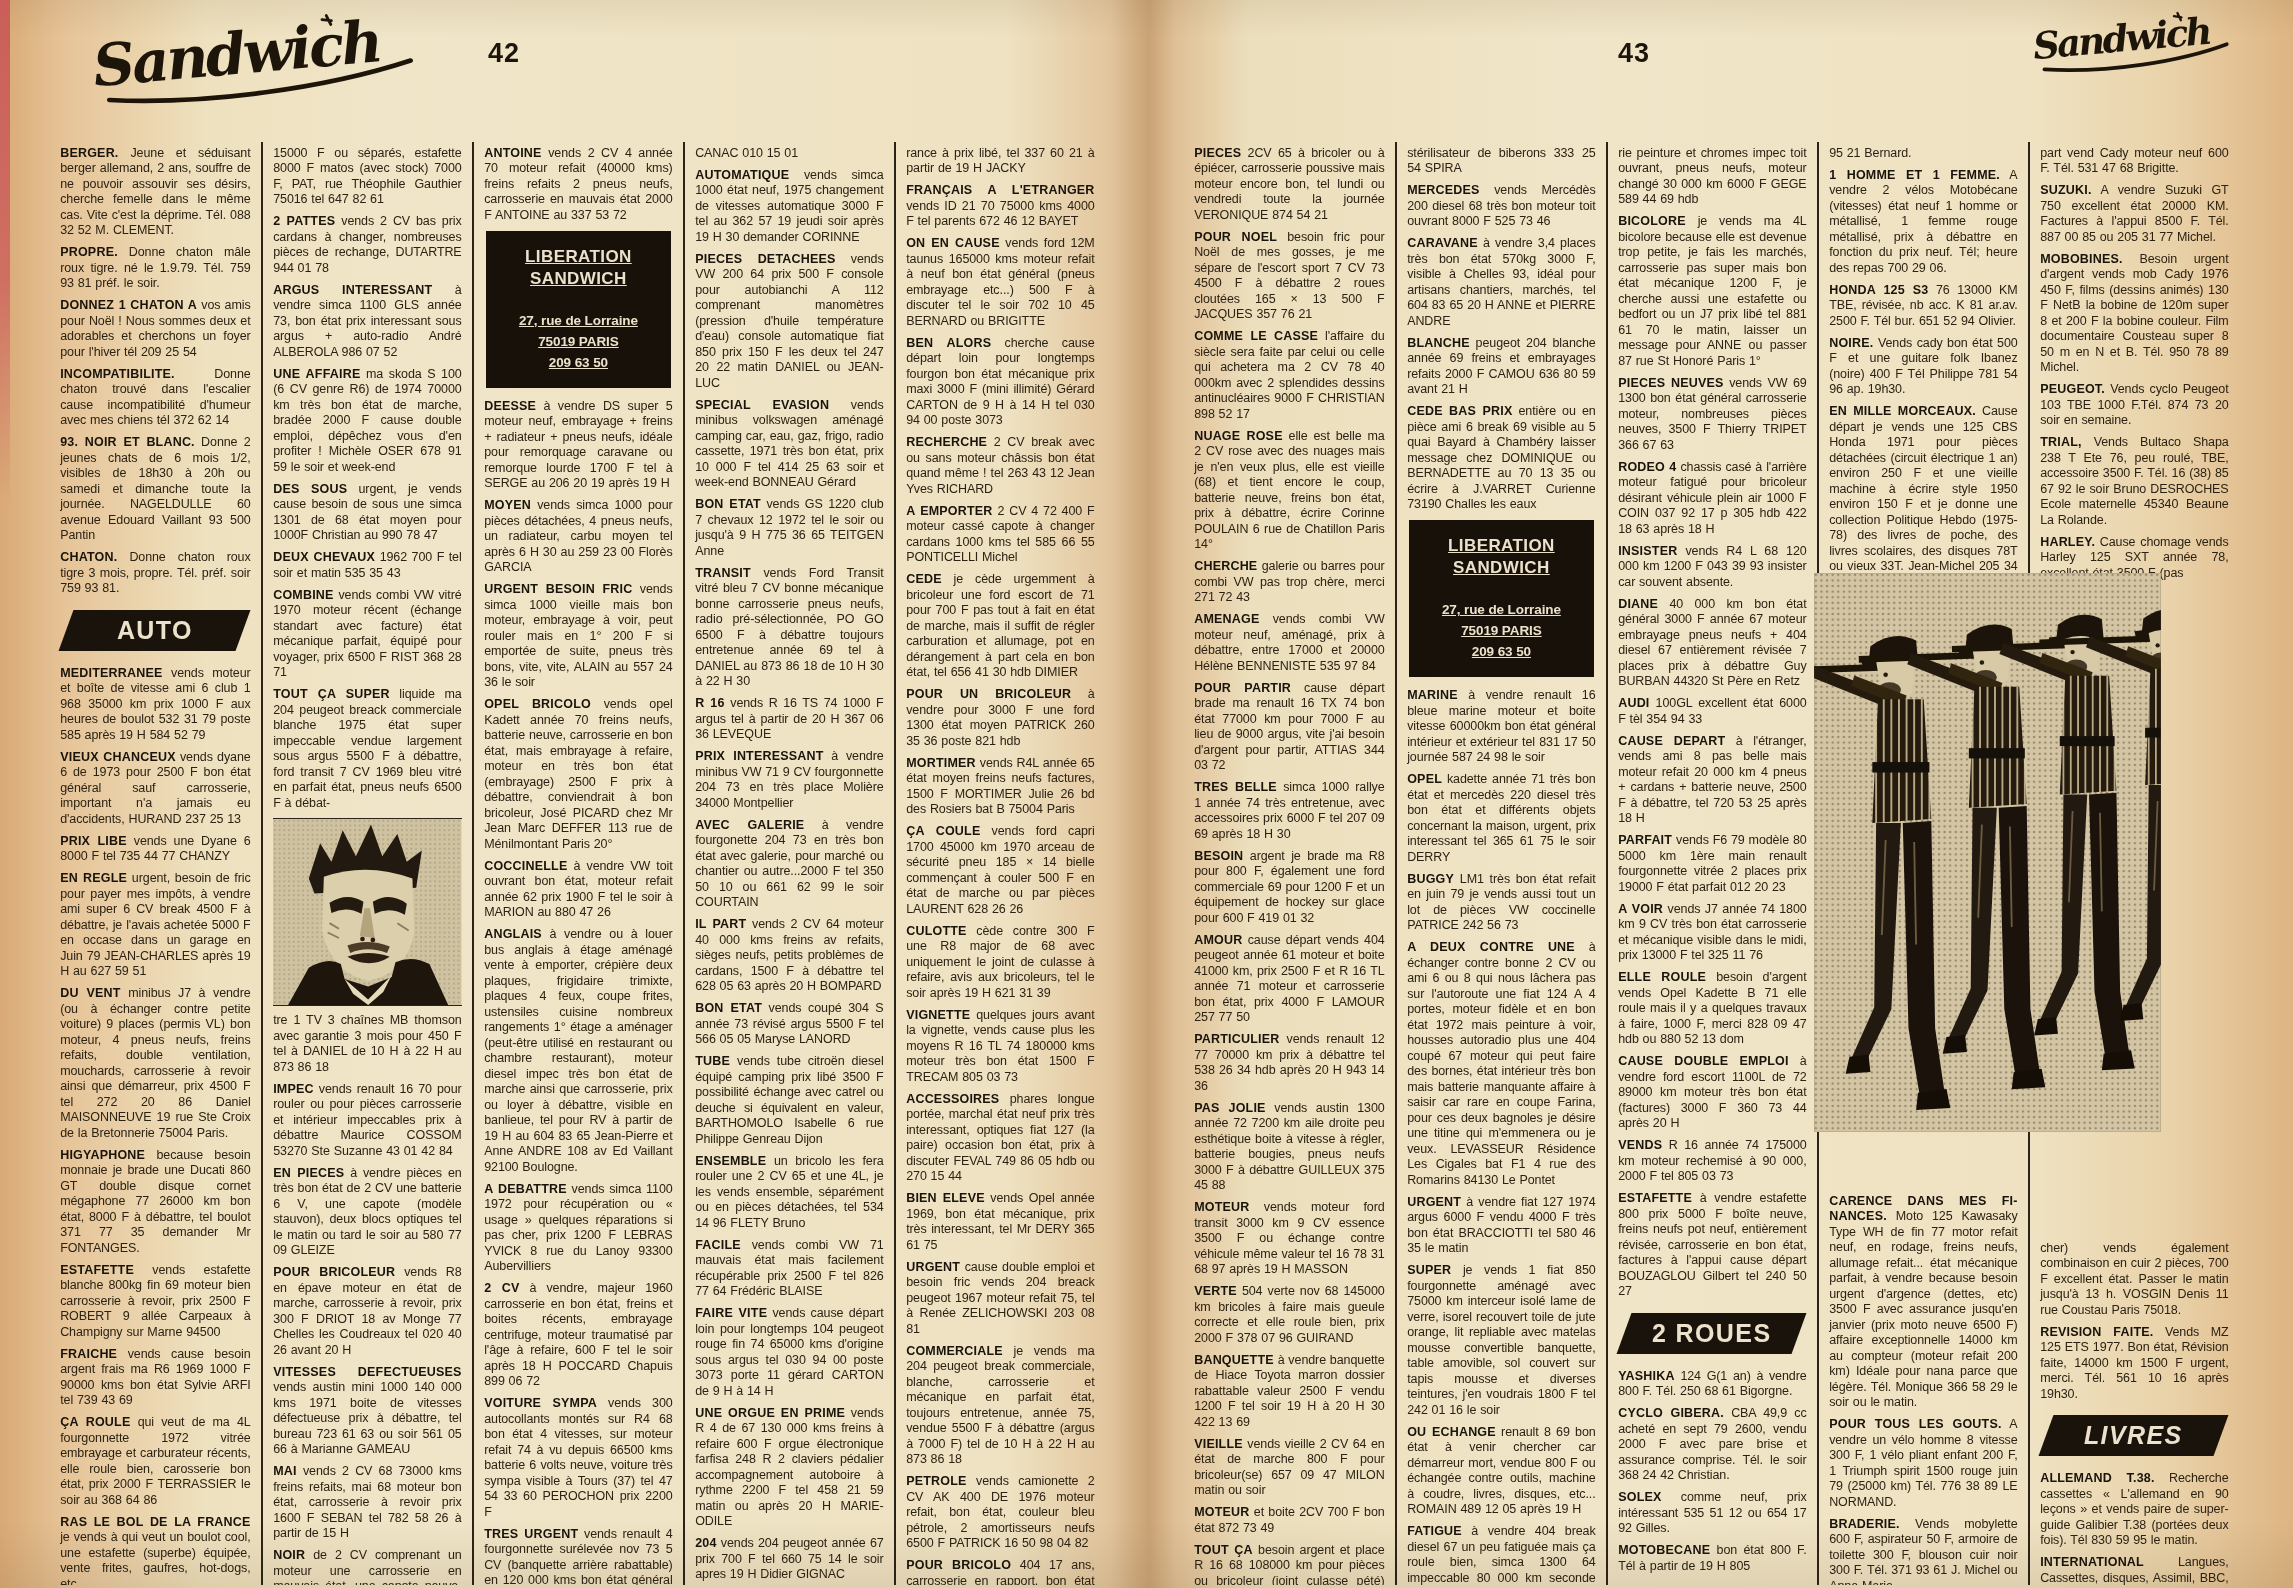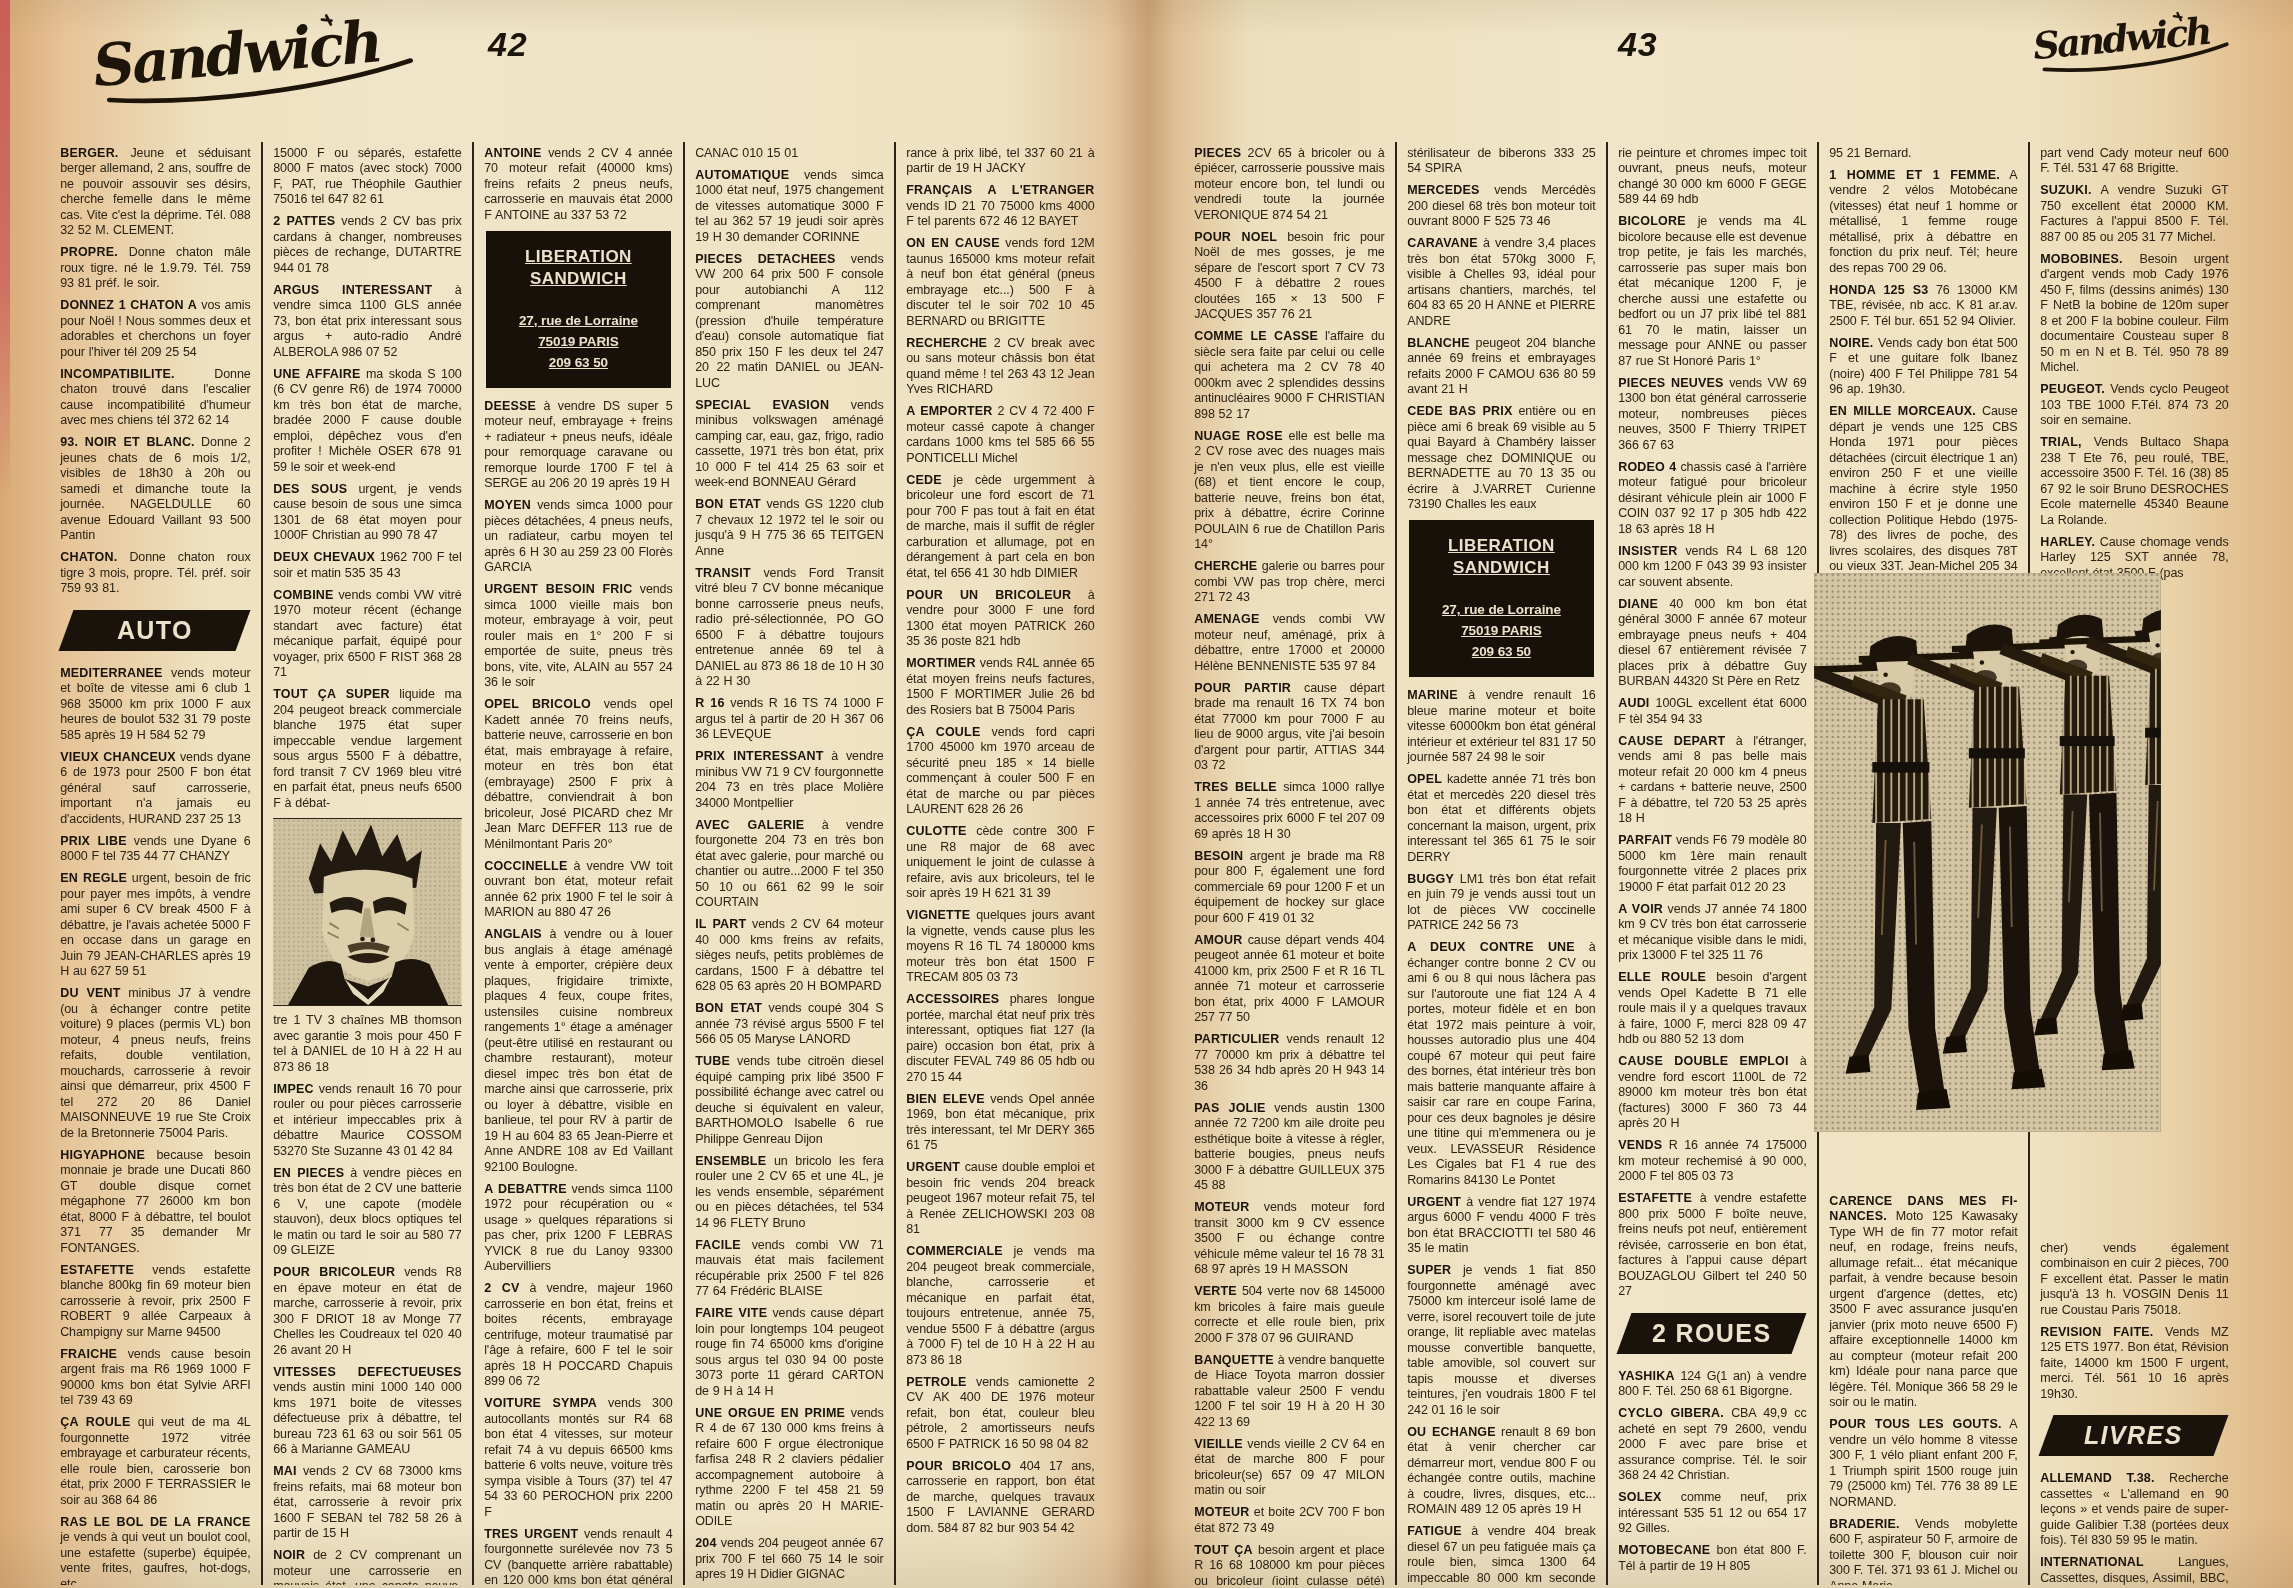--- a/index.html
+++ b/index.html
@@ -11,21 +11,21 @@
       linear-gradient(90deg,
         #d9a975 0px,#e6c498 65px,#eee1bf 205px,#f0e5c8 392px,#eee2c2 1007px,
         #e3c69e 1109px,#d2ae82 1135px,#c9a376 1149px,#e0c096 1176px,
         #ecdfbd 1249px,#f0e5c8 1585px,#efe2c2 2032px,#e9d2a9 2172px,#deb482 2293px);
   }
   .edge-strip{position:absolute;left:0;top:0;width:10.3px;height:503px;
     background:linear-gradient(180deg,#c95f58 0,#cf6f62 280px,rgba(207,111,98,0) 503px);}
   .page{position:absolute;top:0;height:1589px;}
   .page-left{left:48px;width:1063px;}
   .page-right{left:1182px;width:1063px;}
-  .pageno{position:absolute;top:25px;font-size:34px;font-weight:800;letter-spacing:0.9px;color:#1c150c;font-style:italic;}
+  .pageno{position:absolute;top:38px;font-size:27px;font-weight:800;letter-spacing:0.9px;color:#1c150c;}
   .page-left .pageno{left:440px;}
   .page-right .pageno{left:436px;}
   .logo{position:absolute;overflow:visible;}
   .logo text{font-family:"DejaVu Serif","Liberation Serif",serif;font-style:italic;font-weight:700;fill:#1d150a;letter-spacing:-3px;}
   .logo path{stroke:#1d150a;fill:none;stroke-linecap:round;}
   .page-left .logo{left:43px;top:17px;}
   .page-right .logo{right:13px;top:15px;}
   .cols{position:absolute;top:142px;left:1.9px;right:0;bottom:3.7px;display:flex;}
   .col{flex:0 0 211px;box-sizing:border-box;height:100%;overflow:hidden;
     padding:3.7px 10.3px 0 10.3px;text-align:justify;
@@ -161,20 +161,21 @@
           <div class="ad"><span class="ad-t">ENSEMBLE</span> un bricolo les fera rouler une 2 CV 65 et une 4L, je les vends ensemble, séparément ou en pièces détachées, tel 534 14 96 FLETY Bruno</div>
           <div class="ad"><span class="ad-t">FACILE</span> vends combi VW 71 mauvais état mais facilement récupérable prix 2500 F tel 826 77 64 Frédéric BLAISE</div>
           <div class="ad"><span class="ad-t">FAIRE VITE</span> vends cause départ loin pour longtemps 104 peugeot rouge fin 74 65000 kms d'origine sous argus tel 030 94 00 poste 3073 porte 11 gérard CARTON de 9 H à 14 H</div>
           <div class="ad"><span class="ad-t">UNE ORGUE EN PRIME</span> vends R 4 de 67 130 000 kms freins à refaire 600 F orgue électronique farfisa 248 R 2 claviers pédalier accompagnement autoboire à rythme 2200 F tel 458 21 59 matin ou après 20 H MARIE-ODILE</div>
           <div class="ad"><span class="ad-t">204</span> vends 204 peugeot année 67 prix 700 F tel 660 75 14 le soir apres 19 H Didier GIGNAC</div>
         </div>
       <div class="col">
           <div class="ad">rance à prix libé, tel 337 60 21 à partir de 19 H JACKY</div>
           <div class="ad"><span class="ad-t">FRANÇAIS A L'ETRANGER</span> vends ID 21 70 75000 kms 4000 F tel parents 672 46 12 BAYET</div>
           <div class="ad"><span class="ad-t">ON EN CAUSE</span> vends ford 12M taunus 165000 kms moteur refait à neuf bon état général (pneus embrayage etc...) 500 F à discuter tel le soir 702 10 45 BERNARD ou BRIGITTE</div>
+          <div class="ad"><span class="ad-t">BEN ALORS</span> cherche cause départ loin pour longtemps fourgon bon état mécanique prix maxi 3000 F (mini illimité) Gérard CARTON de 9 H à 14 H tel 030 94 00 poste 3073</div>
           <div class="ad"><span class="ad-t">RECHERCHE</span> 2 CV break avec ou sans moteur châssis bon état quand même ! tel 263 43 12 Jean Yves RICHARD</div>
           <div class="ad"><span class="ad-t">A EMPORTER</span> 2 CV 4 72 400 F moteur cassé capote à changer cardans 1000 kms tel 585 66 55 PONTICELLI Michel</div>
           <div class="ad"><span class="ad-t">CEDE</span> je cède urgemment à bricoleur une ford escort de 71 pour 700 F pas tout à fait en état de marche, mais il suffit de régler carburation et allumage, pot en dérangement à part cela en bon état, tel 656 41 30 hdb DIMIER</div>
           <div class="ad"><span class="ad-t">POUR UN BRICOLEUR</span> à vendre pour 3000 F une ford 1300 état moyen PATRICK 260 35 36 poste 821 hdb</div>
           <div class="ad"><span class="ad-t">MORTIMER</span> vends R4L année 65 état moyen freins neufs factures, 1500 F MORTIMER Julie 26 bd des Rosiers bat B 75004 Paris</div>
           <div class="ad"><span class="ad-t">ÇA COULE</span> vends ford capri 1700 45000 km 1970 arceau de sécurité pneu 185 × 14 bielle commençant à couler 500 F en état de marche ou par pièces LAURENT 628 26 26</div>
           <div class="ad"><span class="ad-t">CULOTTE</span> cède contre 300 F une R8 major de 68 avec uniquement le joint de culasse à refaire, avis aux bricoleurs, tel le soir après 19 H 621 31 39</div>
           <div class="ad"><span class="ad-t">VIGNETTE</span> quelques jours avant la vignette, vends cause plus les moyens R 16 TL 74 180000 kms moteur très bon état 1500 F TRECAM 805 03 73</div>
           <div class="ad"><span class="ad-t">ACCESSOIRES</span> phares longue portée, marchal état neuf prix très interessant, optiques fiat 127 (la paire) occasion bon état, prix à discuter FEVAL 749 86 05 hdb ou 270 15 44</div>
           <div class="ad"><span class="ad-t">BIEN ELEVE</span> vends Opel année 1969, bon état mécanique, prix très interessant, tel Mr DERY 365 61 75</div>

